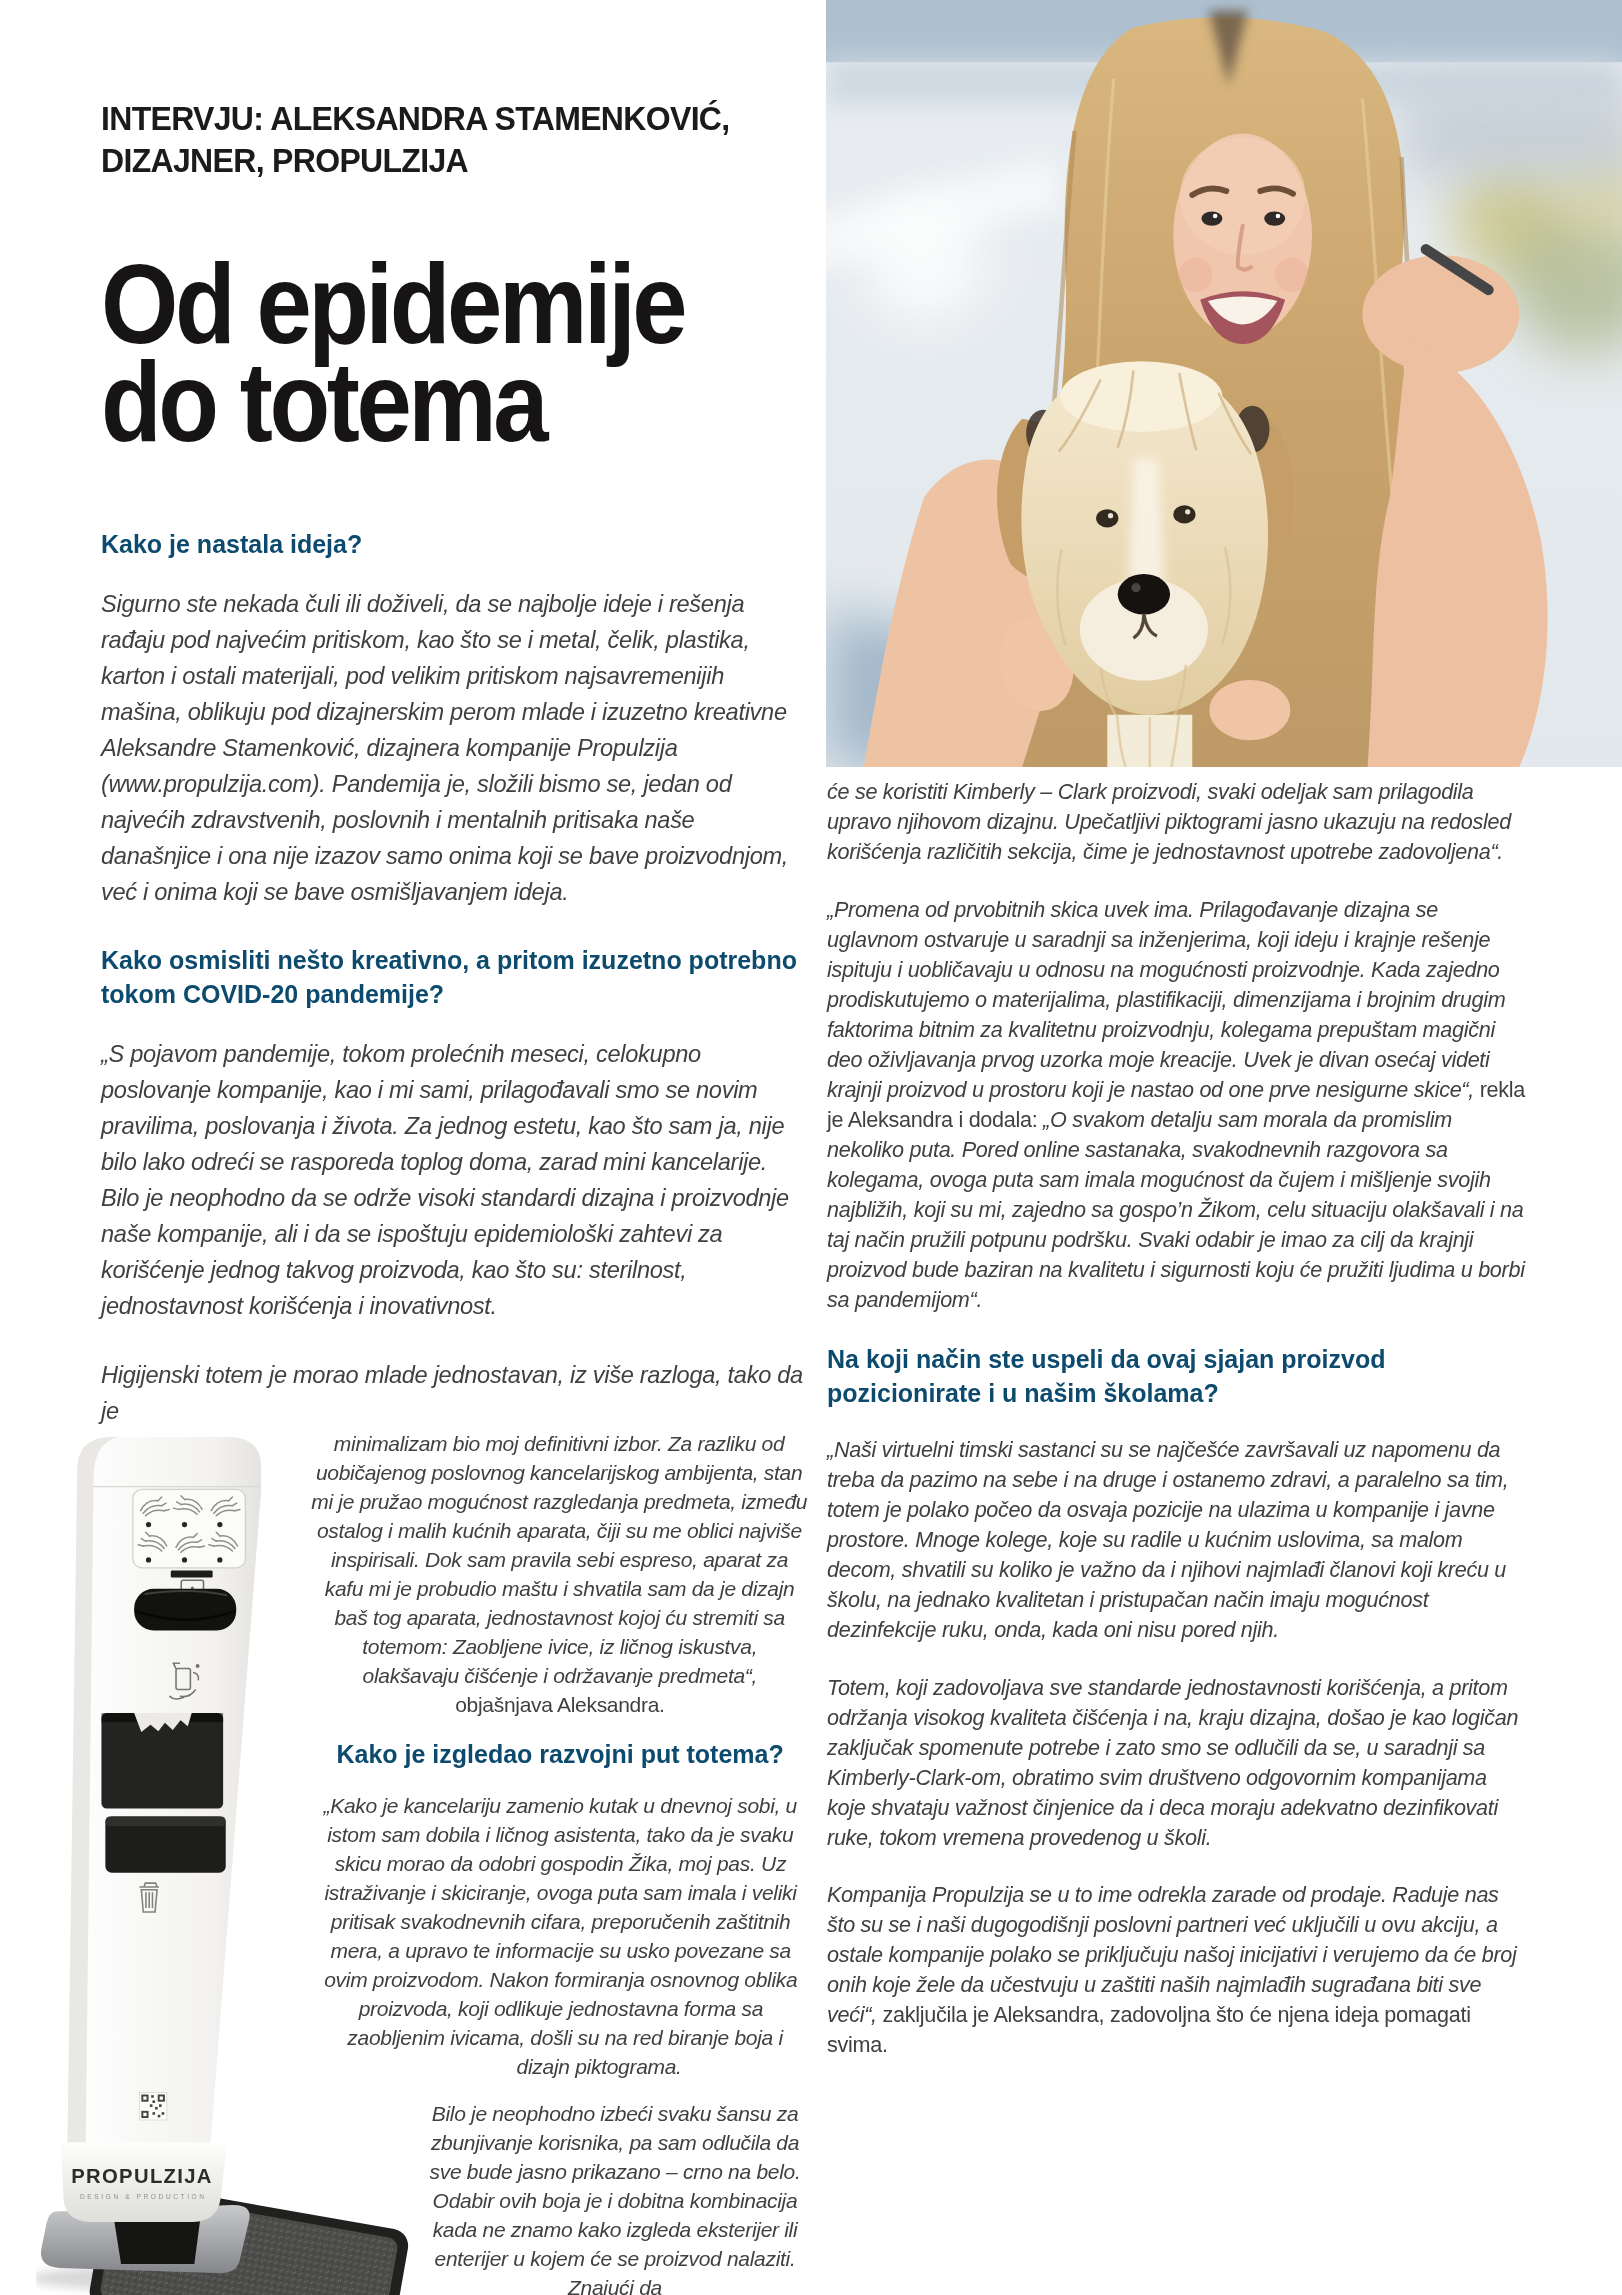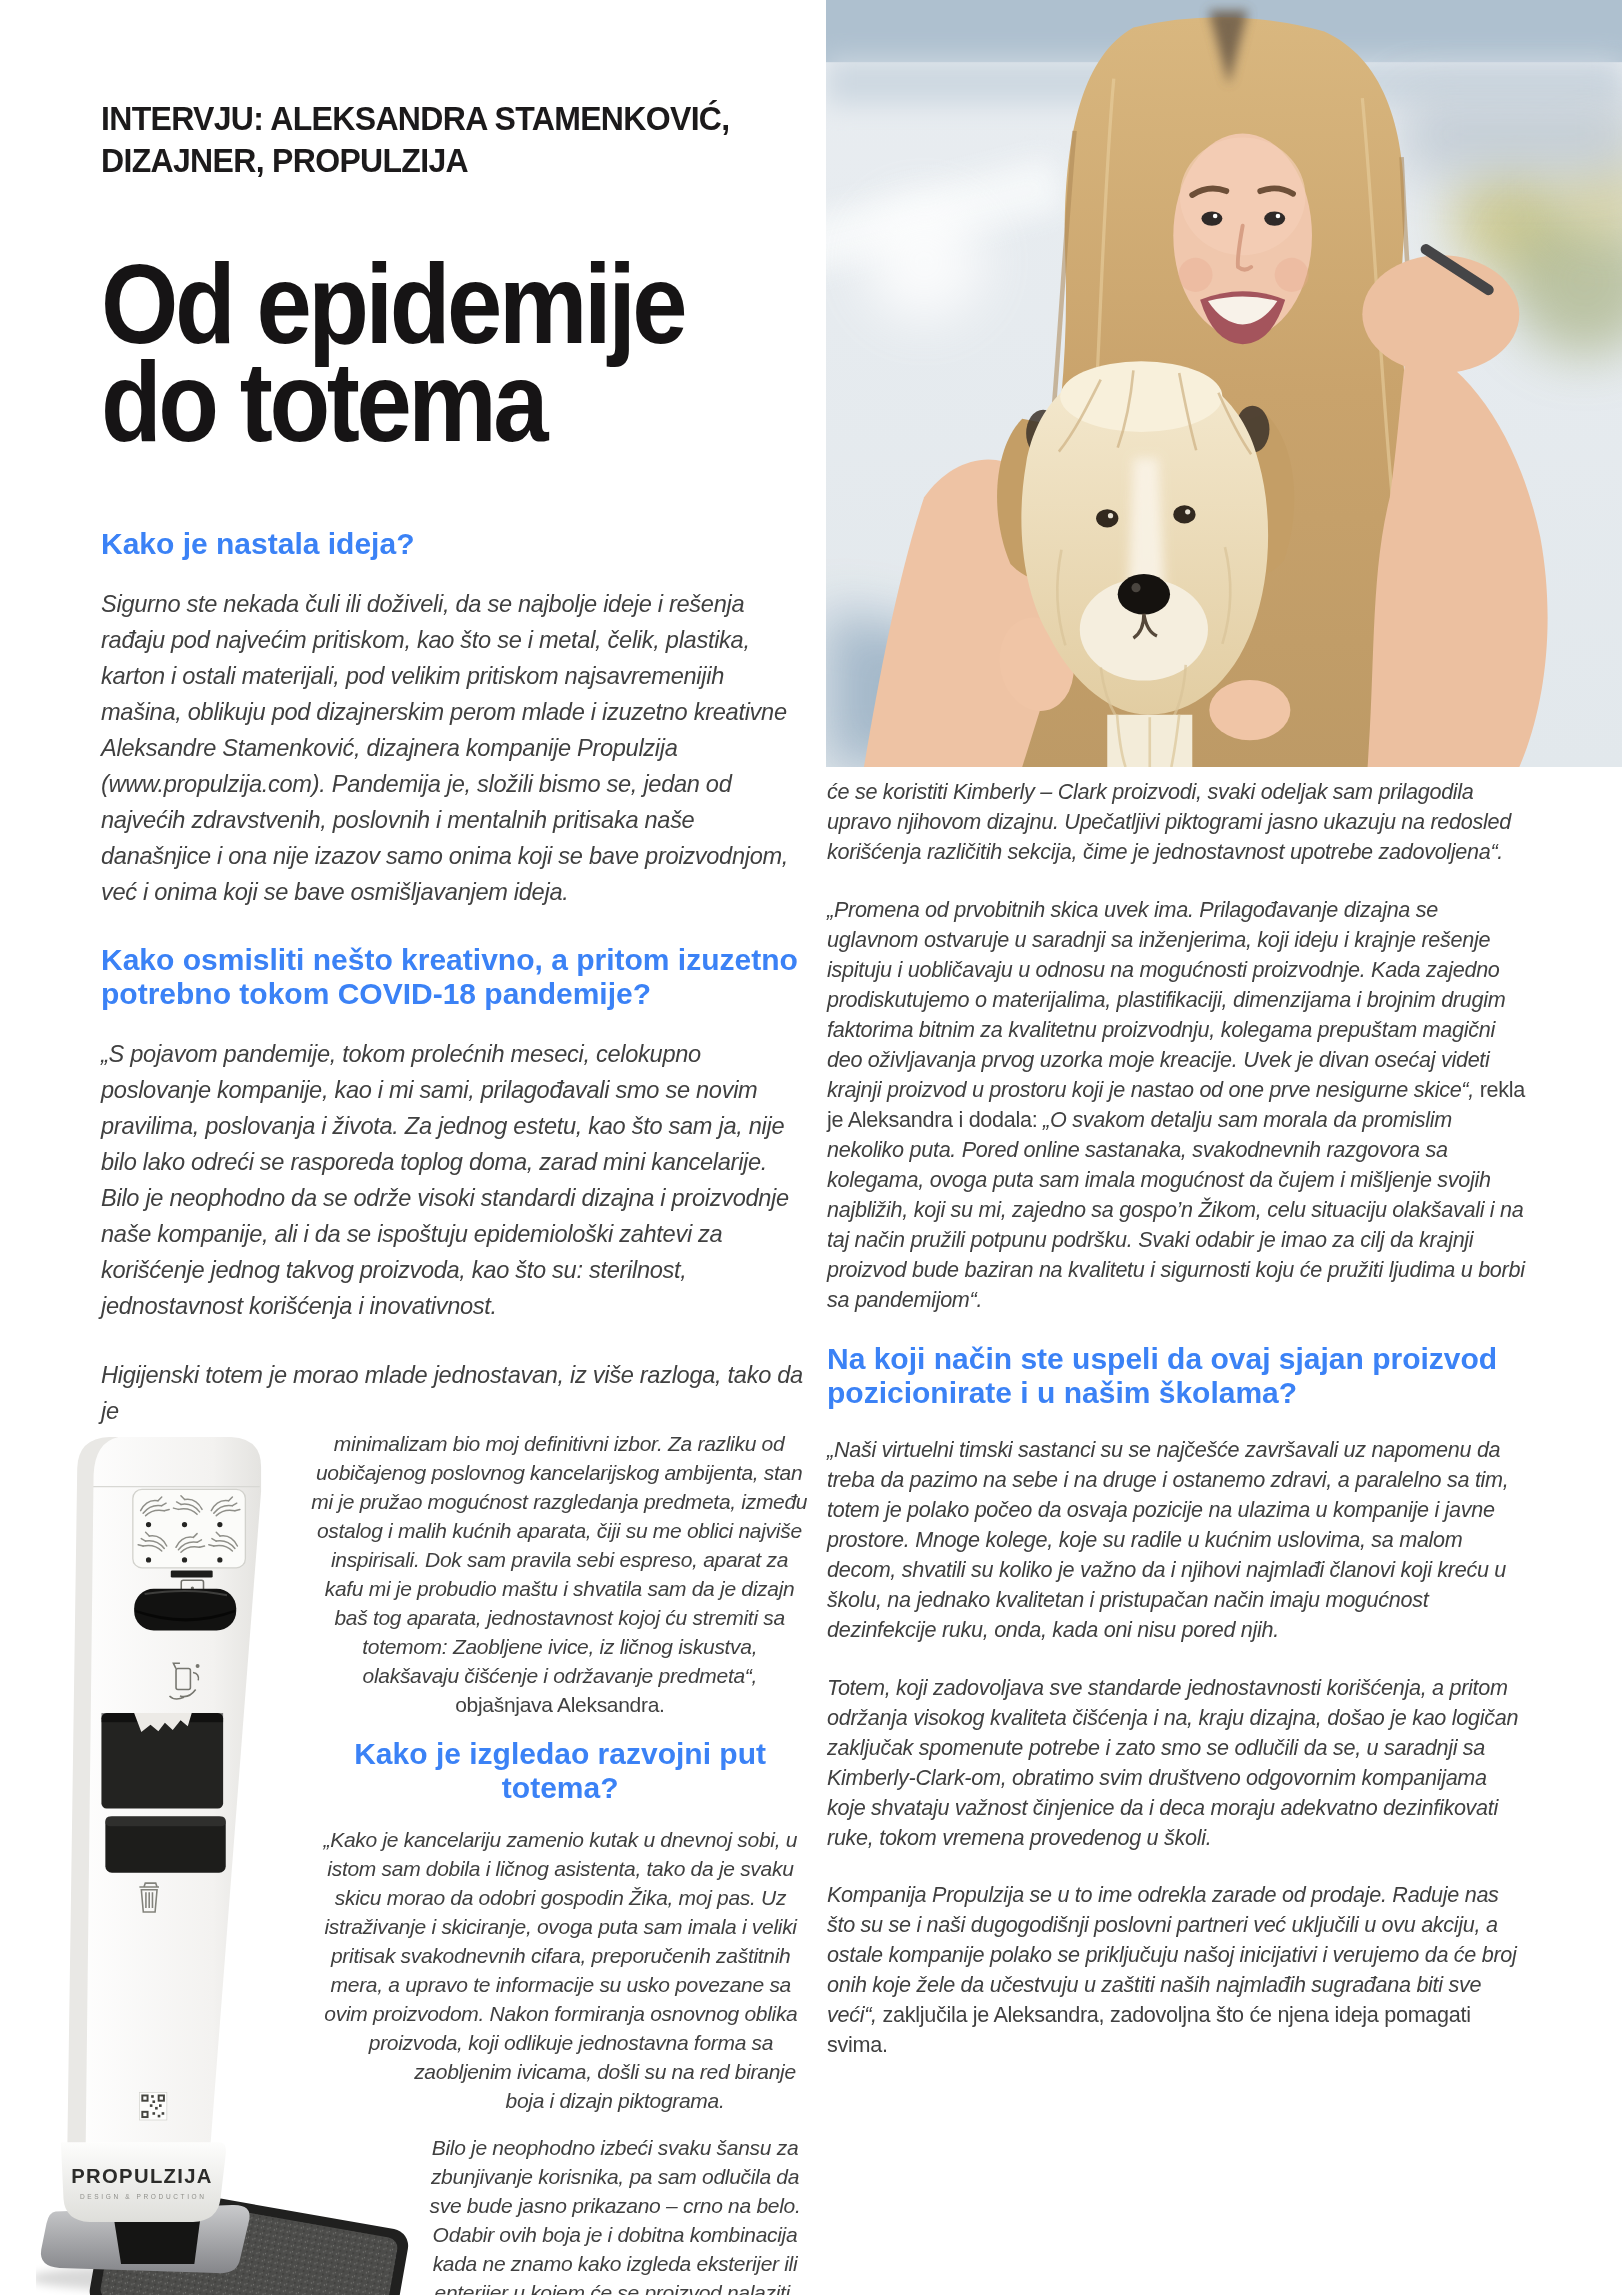--- a/index.html
+++ b/index.html
@@ -14,21 +14,21 @@
   .col-left{position:absolute;left:101px;top:98px;width:707px;}
   .col-right{position:absolute;left:827px;top:777px;width:700px;}
 
   .eyebrow{margin:0 0 73px 0;}
   .eyeline{display:block;font-size:33px;line-height:42px;font-weight:700;letter-spacing:-0.7px;
            white-space:nowrap;transform:scaleX(.97);transform-origin:0 0;color:#1c1a1b;}
   .title{margin:0 0 76px 0;}
   .title-line{display:block;font-size:113px;line-height:98px;font-weight:700;letter-spacing:-3.9px;
               white-space:nowrap;transform:scaleX(.88);transform-origin:0 0;color:#161415;}
 
-  .q{font-size:30px;line-height:34px;font-weight:700;color:#3b82f6;margin:17px 0 25px 0;}
+  .q{font-size:25px;line-height:34px;font-weight:700;color:#0c4a6e;margin:17px 0 25px 0;}
   p.body{font-size:23.6px;line-height:36px;letter-spacing:-0.3px;margin:0 0 33px 0;color:#404040;}
   .col-right p.body{font-size:21.6px;line-height:30px;margin:0 0 27.5px 0;}
   .seg-i{font-style:italic;}
   .seg-r{font-style:normal;}
 
   
   .centered{text-align:center;}
   p.body.wrapped{font-size:21px;line-height:29px;margin:0 0 18.3px 0;}
   .q.centered{margin:3.9px 0 19.6px 0;}
   .totem-float{float:left;width:308px;height:880px;margin-right:13px;
@@ -147,21 +147,21 @@
     </div>
 
     <h1 class="title">
       <span class="title-line">Od epidemije</span>
       <span class="title-line">do totema</span>
     </h1>
 
     <h2 class="q">Kako je nastala ideja?</h2>
     <p class="body"><span class="seg-i">Sigurno ste nekada čuli ili doživeli, da se najbolje ideje i rešenja rađaju pod najvećim pritiskom, kao što se i metal, čelik, plastika, karton i ostali materijali, pod velikim pritiskom najsavremenijih mašina, oblikuju pod dizajnerskim perom mlade i izuzetno kreativne Aleksandre Stamenković, dizajnera kompanije Propulzija (www.propulzija.com). Pandemija je, složili bismo se, jedan od najvećih zdravstvenih, poslovnih i mentalnih pritisaka naše današnjice i ona nije izazov samo onima koji se bave proizvodnjom, već i onima koji se bave osmišljavanjem ideja.</span></p>
 
-    <h2 class="q">Kako osmisliti nešto kreativno, a pritom izuzetno potrebno tokom COVID-18 pandemije?</h2>
+    <h2 class="q">Kako osmisliti nešto kreativno, a pritom izuzetno potrebno tokom COVID-20 pandemije?</h2>
     <p class="body"><span class="seg-i">„S pojavom pandemije, tokom prolećnih meseci, celokupno poslovanje kompanije, kao i mi sami, prilagođavali smo se novim pravilima, poslovanja i života. Za jednog estetu, kao što sam ja, nije bilo lako odreći se rasporeda toplog doma, zarad mini kancelarije. Bilo je neophodno da se održe visoki standardi dizajna i proizvodnje naše kompanije, ali i da se ispoštuju epidemiološki zahtevi za korišćenje jednog takvog proizvoda, kao što su: sterilnost, jednostavnost korišćenja i inovativnost.</span></p>
 
     <p class="body" style="margin-bottom:0;"><span class="seg-i">Higijenski totem je morao mlade jednostavan, iz više razloga, tako da je</span></p>
 
     <div class="totem-float">
       <svg viewBox="0 0 700 1360">
         <defs>
           <linearGradient id="bodyG" x1="0" y1="0" x2="1" y2="0">
             <stop offset="0" stop-color="#ffffff"></stop>
               <stop offset=".75" stop-color="#f3f2f0"></stop>

